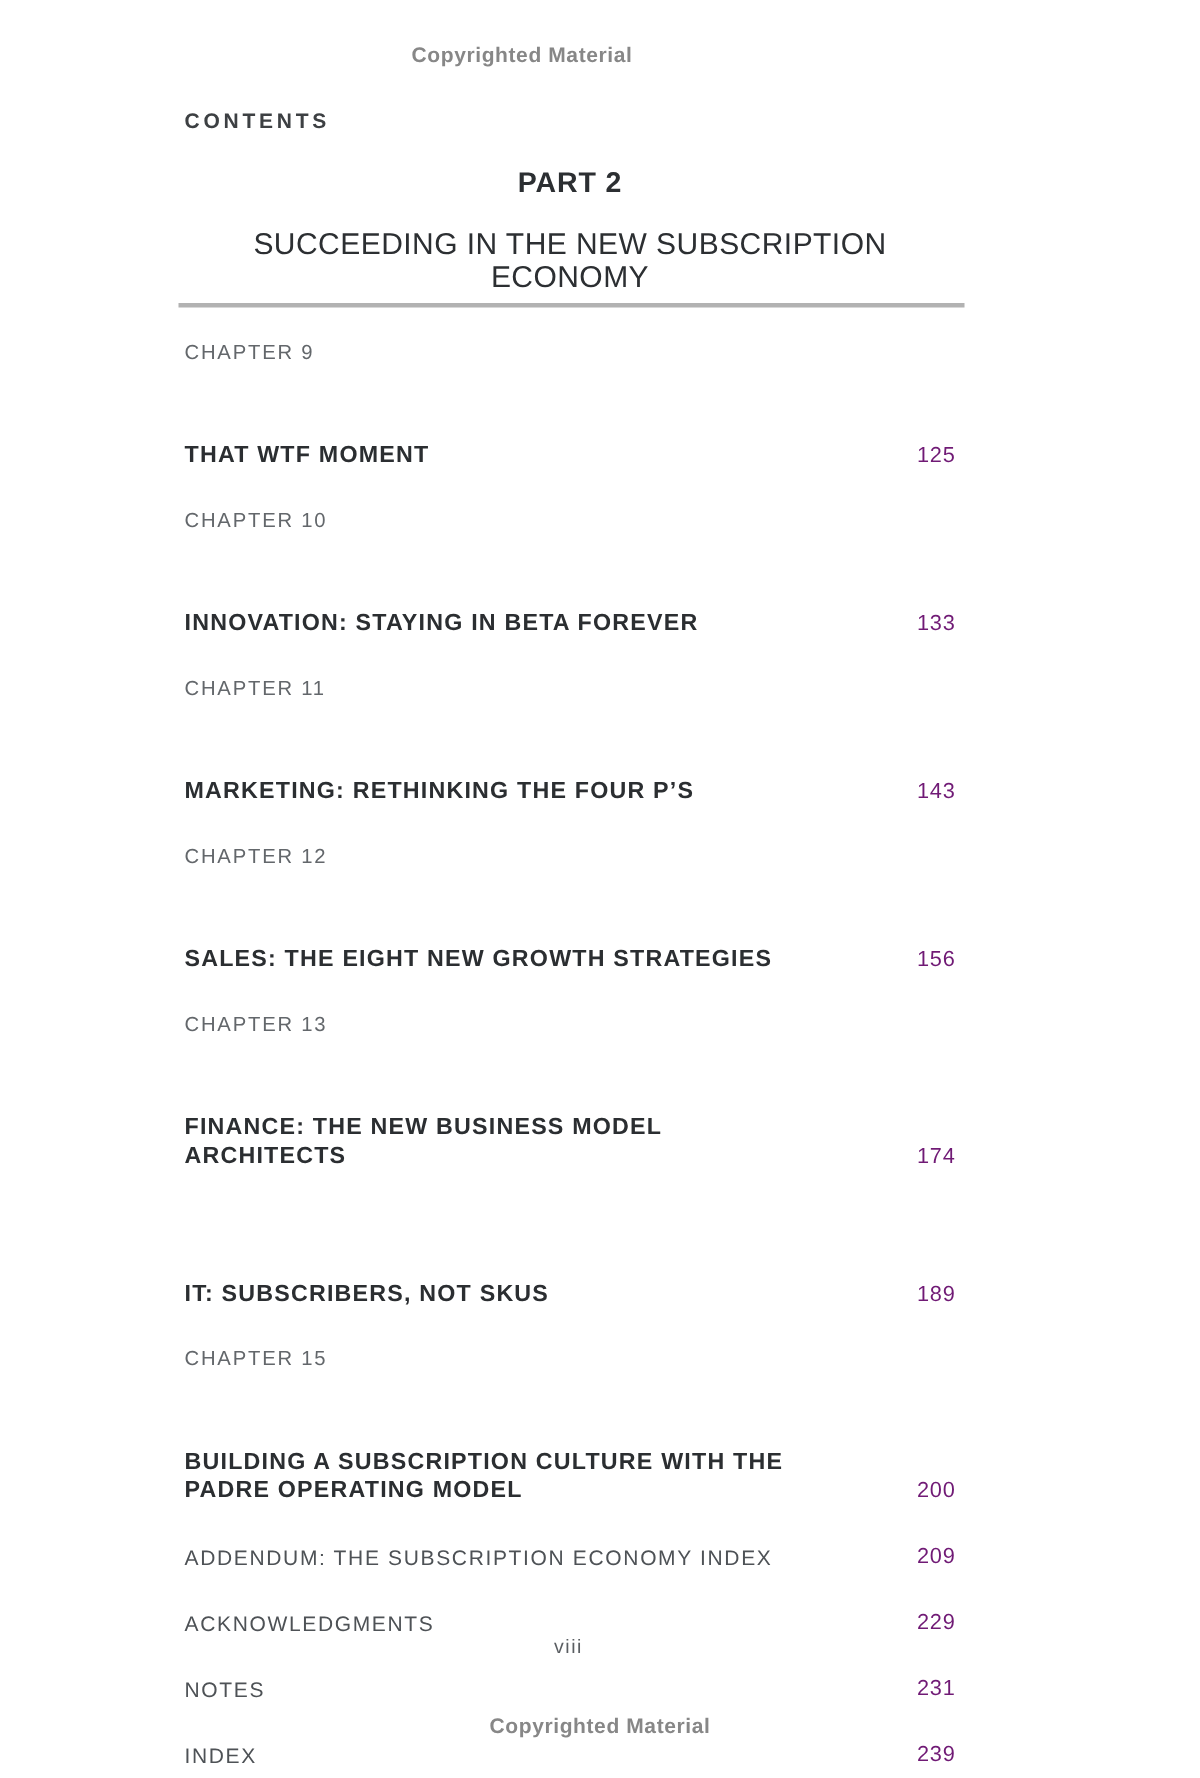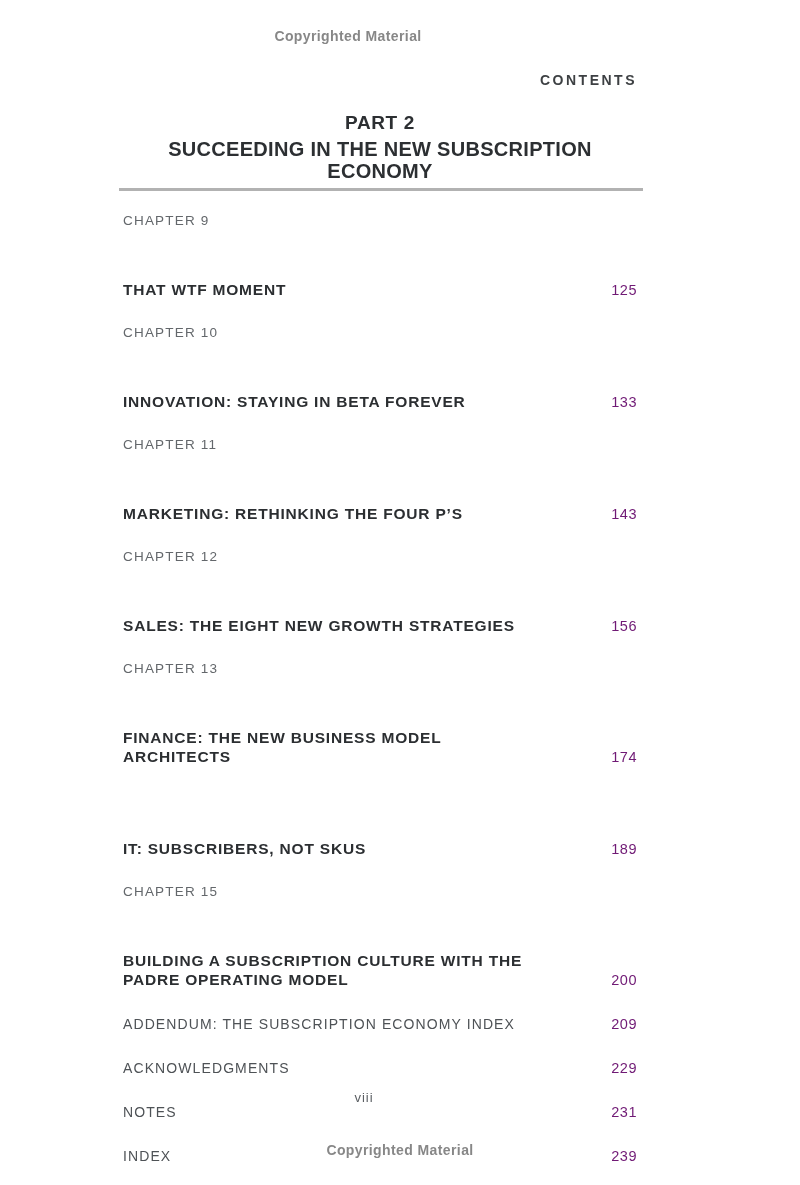--- a/index.html
+++ b/index.html
@@ -23,42 +23,42 @@
     letter-spacing: 0.4px;
     color: #878787;
     line-height: 16px;
   }
   .content {
     width: 514px;
     margin-left: 123px;
   }
   .contents-label {
     margin-top: 28px;
-    text-align: right;
+    text-align: left;
     font-size: 14px;
     font-weight: 600;
     letter-spacing: 2.5px;
     color: #3d4043;
     line-height: 16px;
   }
   .part-label {
     margin-top: 24px;
     text-align: center;
     font-size: 19px;
     font-weight: 700;
     letter-spacing: 0.6px;
     color: #2c2f32;
     line-height: 22px;
   }
   .part-title {
-    margin: 4px auto 0 auto;
+    margin: 18px auto 0 auto;
     max-width: 432px;
     text-align: center;
     font-size: 20px;
-    font-weight: 700;
+    font-weight: 400;
     letter-spacing: 0.3px;
     color: #2c2f32;
     line-height: 22px;
   }
   .divider {
     margin-top: 6px;
     margin-left: -4px;
     width: 524px;
     height: 0;
     border: none;
@@ -109,21 +109,21 @@
   }
   .back-title {
     font-size: 14px;
     letter-spacing: 1.1px;
     color: #4e5256;
     line-height: 18px;
   }
   .folio {
     position: absolute;
     top: 1090px;
-    left: 107px;
+    left: 122px;
     width: 514px;
     text-align: center;
     font-size: 13px;
     letter-spacing: 1px;
     color: #5a5e62;
     line-height: 15px;
   }
   .bottom-notice {
     position: absolute;
     top: 1142px;

